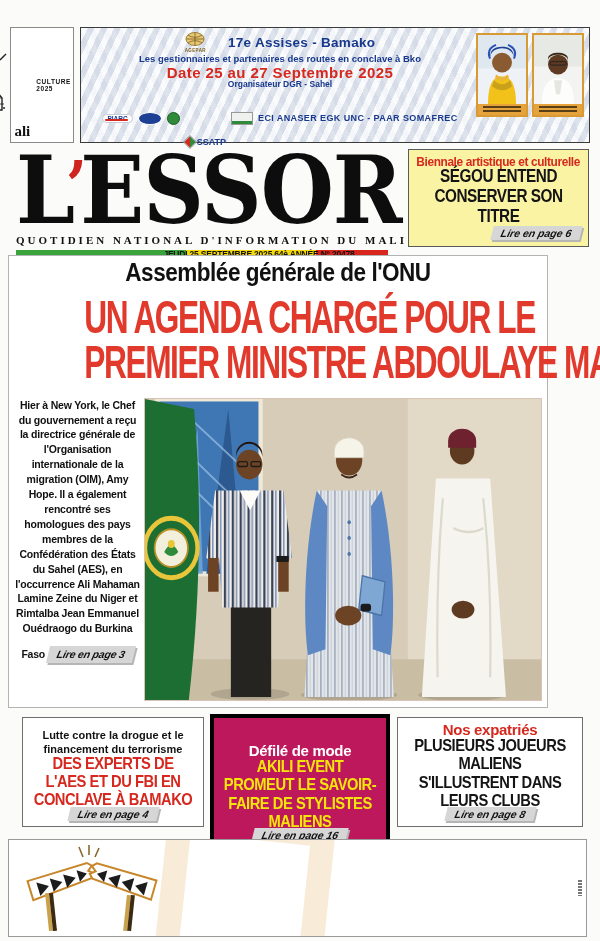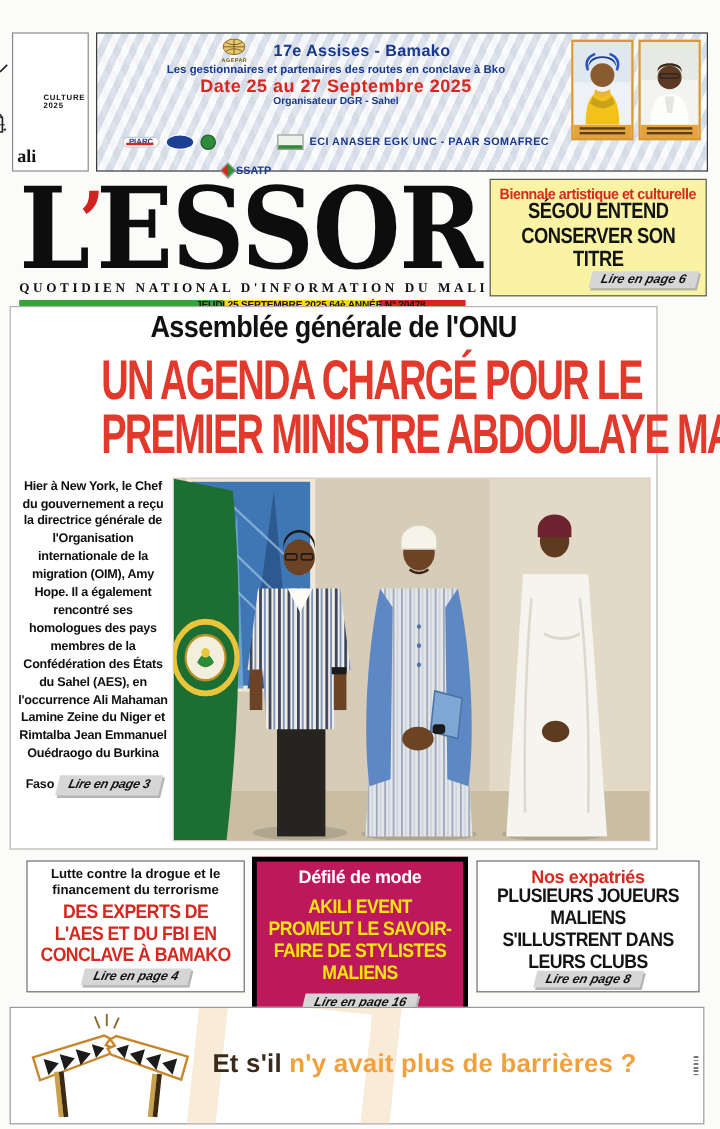--- a/index.html
+++ b/index.html
@@ -82,21 +82,21 @@
   .story-headline div{font-size:44px;line-height:1.03;letter-spacing:-2px;transform:scale(0.72,1.06);
     transform-origin:top center;white-space:nowrap;}
   .story-row{display:flex;margin-top:14px;padding:0 5px;}
   .story-col{width:127px;font-size:10.5px;font-weight:bold;line-height:1.42;text-align:center;
     color:#101010;letter-spacing:-0.2px;}
   .story-col .badge{margin-top:10px;}
   .photo{flex:1;margin-left:3px;height:303px;border:1px solid #d9c2b6;box-sizing:border-box;}
   .photo svg{display:block;width:100%;height:100%;}
   
   .teaser{position:absolute;box-sizing:border-box;text-align:center;display:flex;flex-direction:column;
-    justify-content:space-between;align-items:center;padding:5px 5px;}
+    justify-content:flex-end;align-items:center;padding:5px 5px;}
   #t1{left:22px;top:717px;width:182px;height:110px;background:#fff;border:1px solid #6e6e6e;}
   #t2{left:210px;top:714px;width:180px;height:137px;background:#be185d;border:4px solid #000000;}
   #t3{left:397px;top:717px;width:186px;height:110px;background:#fff;border:1px solid #6e6e6e;}
   .t-kicker-dark{font-size:11px;font-weight:bold;line-height:1.2;color:#111;}
   .t-kicker-white{font-size:15px;font-weight:bold;color:#fff;letter-spacing:-0.3px;}
   .t-kicker-red{font-size:15px;font-weight:bold;color:#d6281e;letter-spacing:-0.3px;}
   .t-title-red{color:#d6281e;font-weight:bold;font-size:15.5px;line-height:1.1;letter-spacing:-0.5px;transform:scale(0.95,1.05);}
   .t-title-yellow{color:#f4e60b;font-weight:bold;font-size:15.5px;line-height:1.12;letter-spacing:-0.5px;transform:scale(0.95,1.05);}
   .t-title-black{color:#141414;font-weight:bold;font-size:15.5px;line-height:1.12;letter-spacing:-0.5px;transform:scale(0.95,1.05);}
   
@@ -328,18 +328,14 @@
         <path d="M138 28 h-62 l-4 4 l5 4 l-5 4 l4 4 l62 4 Z" fill="#fff" stroke="#c8862a" stroke-width="2"></path>
         <path d="M130 32 l-11 7 l11 7 Z" fill="#1c1c1c"></path>
         <path d="M116 32 l-11 7 l11 7 Z" fill="#1c1c1c"></path>
         <path d="M102 32 l-11 7 l11 7 Z" fill="#1c1c1c"></path>
         <path d="M88 32 l-9 6 l9 6 Z" fill="#1c1c1c"></path>
       </g>
       <rect x="108" y="52" width="4" height="36" fill="#caa24b" transform="rotate(6 110 70)"></rect>
       <rect x="112" y="52" width="4" height="36" fill="#3c2a12" transform="rotate(6 114 70)"></rect>
     </svg>
   </div>
-  <div class="banner-text">
-    <span class="bt-dark">Et s'il</span>
-    <span class="bt-orange">n'y avait plus de barrières ?</span>
-  </div>
   <div class="banner-credit"></div>
 </div>
 
 </body></html>

